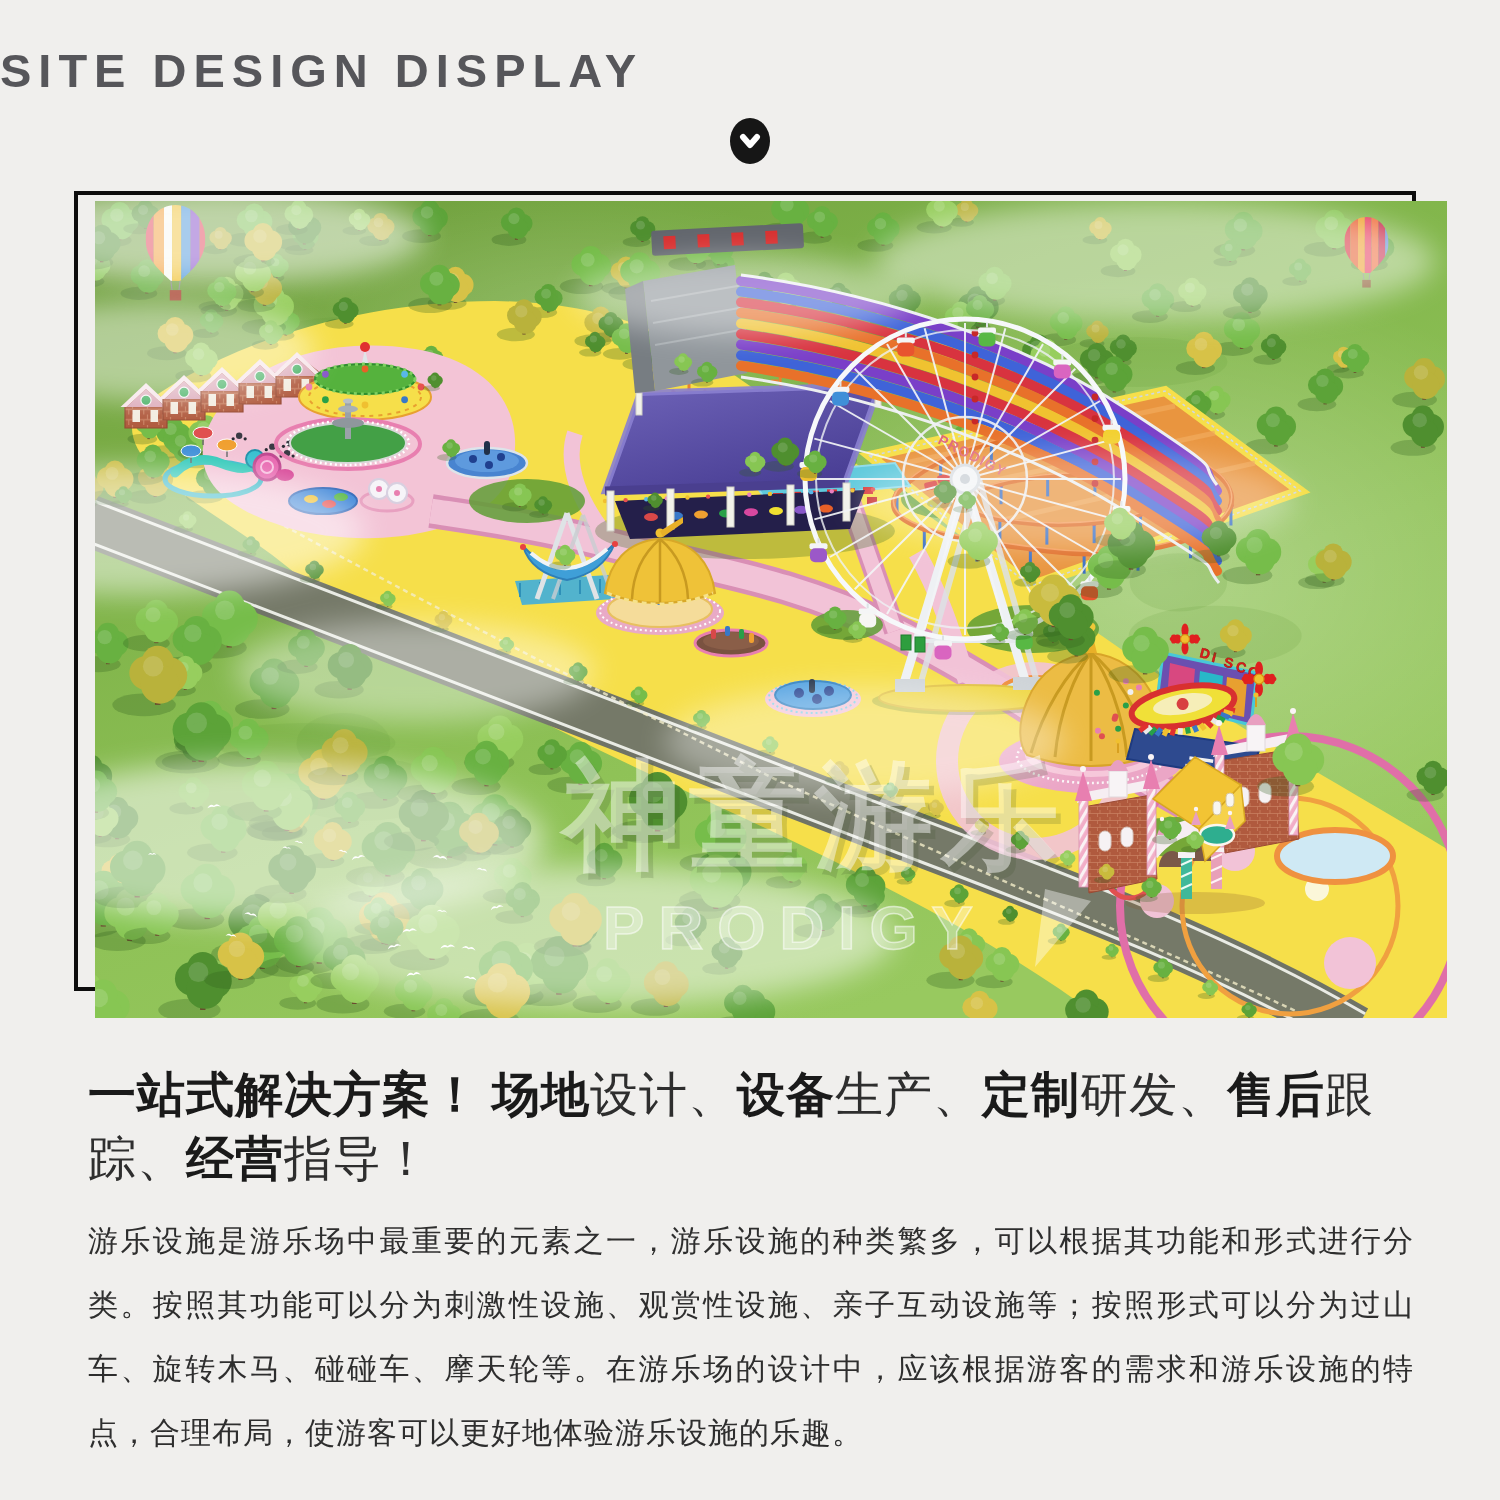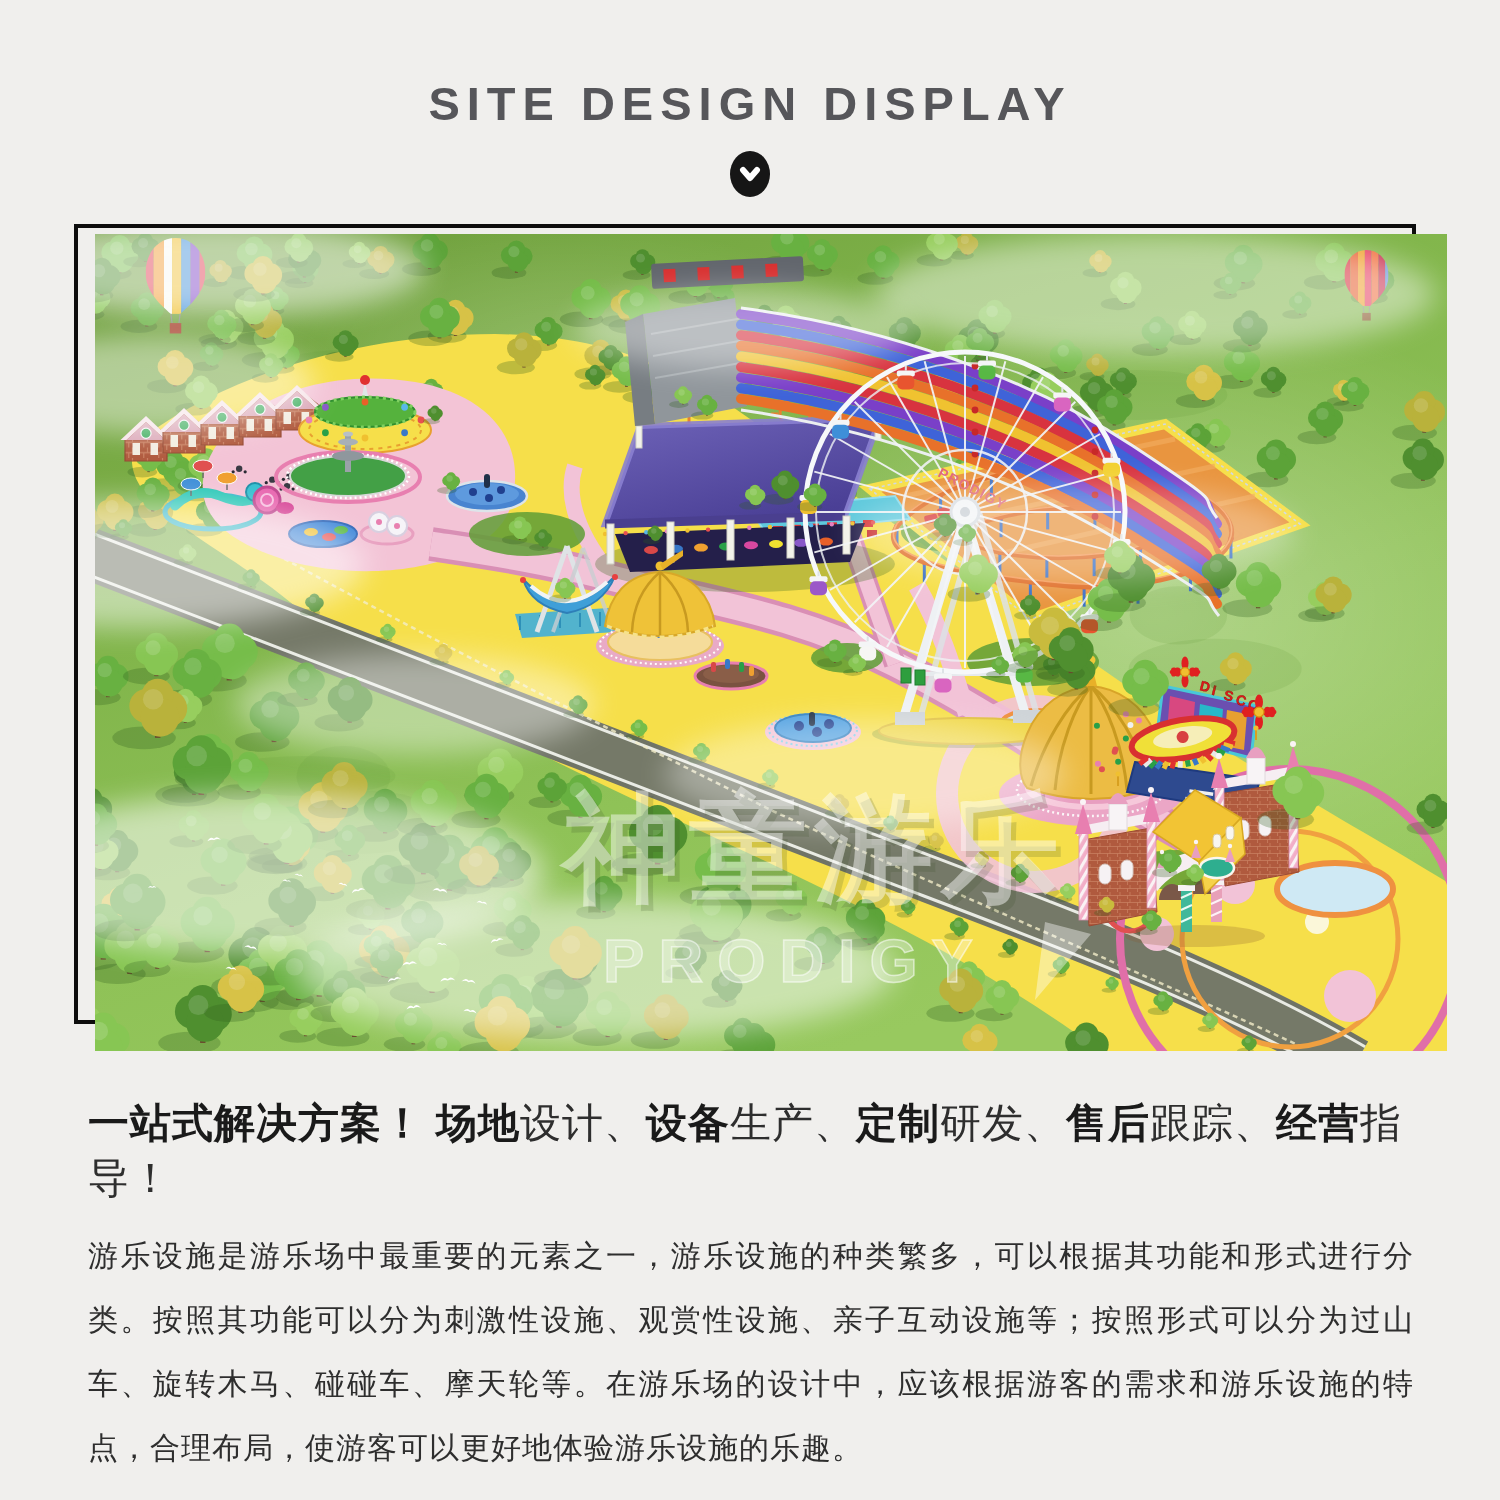--- a/index.html
+++ b/index.html
@@ -1,29 +1,29 @@
 <!DOCTYPE html>
 <html><head>
 <meta charset="utf-8">
 <style>
   html,body{margin:0;padding:0;width:1500px;height:1500px;overflow:hidden;background:#f0efed;
     font-family:"Liberation Sans","DejaVu Sans",sans-serif;}
-  .hero-header{text-align:center;padding-top:54px;margin-top:22px;}
+  .hero-header{text-align:left;padding-top:43px;}
   .title-en{margin:0;font-size:47px;font-weight:700;letter-spacing:7px;color:#56565a;}
   .title-zh{margin:14px 0 0 0;font-size:62px;color:#2f2f2f;font-weight:400;letter-spacing:2px;}
   .title-zh strong{font-weight:700;color:#262626;}
   .scroll-down{width:40px;height:46px;border-radius:50%;background:#161616;margin:20px auto 0;
     display:flex;align-items:center;justify-content:center;cursor:pointer;}
   .figure-wrap{position:relative;margin-top:27px;height:827px;}
   .figure-frame{position:absolute;left:74px;top:0;width:1334px;height:792px;border:4px solid #0d0d0d;background:transparent;}
   .figure-photo{position:absolute;left:95px;top:10px;width:1352px;height:817px;overflow:hidden;}
   .figure-photo svg{display:block;width:100%;height:100%;}
   .intro{margin:45px 86px 0 88px;color:#1c1c1c;}
   .intro h3{margin:0;font-size:40px;font-weight:700;letter-spacing:2px;color:#1c1c1c;}
-  .tagline{margin:16px 0 0 0;font-size:41px;letter-spacing:1px;color:#242424;}
+  .tagline{margin:16px 0 0 0;font-size:48px;letter-spacing:1px;color:#242424;}
   .tagline .b{font-weight:700;color:#1a1a1a;}
   .tagline .n{font-weight:400;color:#2e2e2e;}
   .tagline .gap{margin-right:12px;}
   .body-text{margin:18px 0 0 0;font-size:30px;line-height:64px;color:#2e2e2e;text-align:justify;letter-spacing:1px;}
 </style>
 </head>
 <body>
 
 <header class="hero-header">
   <h1 class="title-en">SITE DESIGN DISPLAY</h1>

